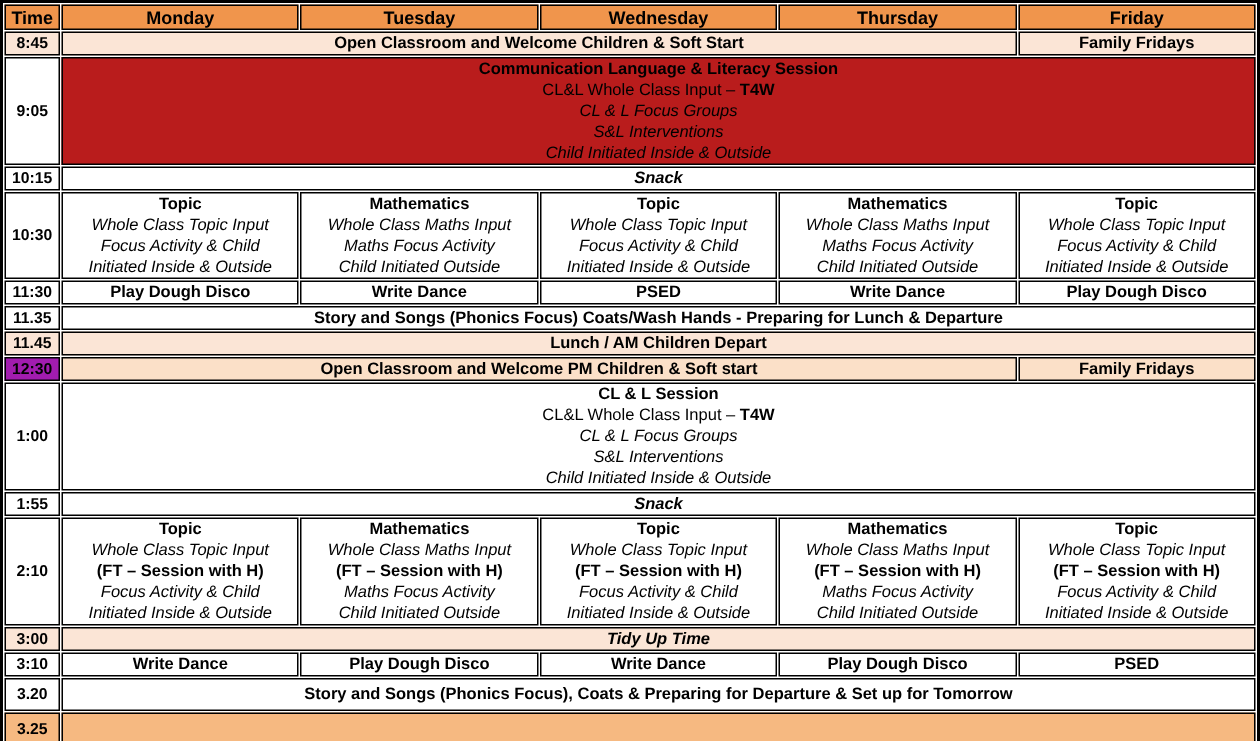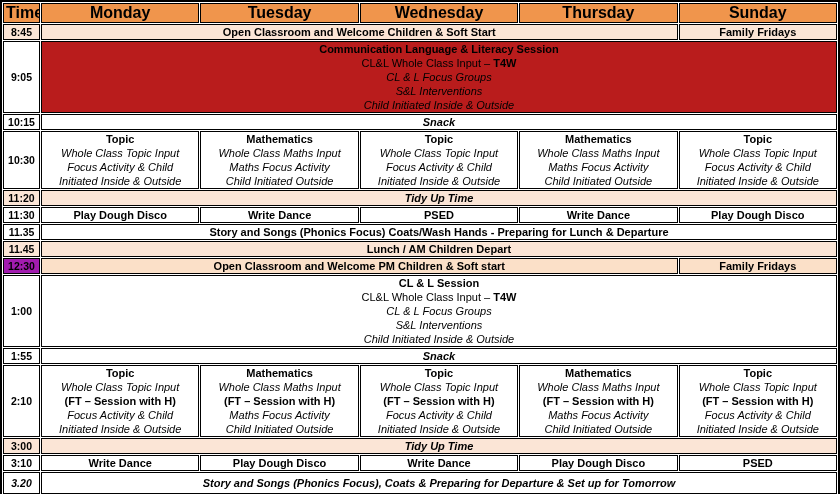--- a/index.html
+++ b/index.html
@@ -15,31 +15,31 @@
     border: 2px solid #000;
   }
   table.tt th, table.tt td {
     border: 1px solid #000;
     text-align: center;
     vertical-align: middle;
     padding: 0 2px;
     overflow: hidden;
   }
   table.tt th {
-    font-size: 16px;
+    font-size: 12px;
     font-weight: bold;
     height: 15px;
   }
   td.time {
     font-weight: bold;
     font-size: 10.5px;
     height: 13px;
   }
   tr.single td { height: 13px; }
-  tr.taller td { height: 20px; font-style: italic; }
+  tr.taller td { height: 20px; }
   .ln { line-height: 14px; font-size: 11px; white-space: nowrap; }
   .seg-b  { font-weight: bold; }
   .seg-i  { font-style: italic; }
   .seg-bi { font-weight: bold; font-style: italic; }
   .seg-r  { font-weight: normal; font-style: normal; }
   tr.single .ln, td .ln-one { font-size: 11px; }
 </style>
 </head>
 <body>
 
@@ -53,21 +53,21 @@
         <col>
         <col>
     </colgroup>
     <thead>
       <tr>
           <th style="background: rgb(240, 149, 76);">Time</th>
           <th style="background: rgb(240, 149, 76);">Monday</th>
           <th style="background: rgb(240, 149, 76);">Tuesday</th>
           <th style="background: rgb(240, 149, 76);">Wednesday</th>
           <th style="background: rgb(240, 149, 76);">Thursday</th>
-          <th style="background: rgb(240, 149, 76);">Sunday</th>
+          <th style="background: rgb(240, 149, 76);">Friday</th>
         </tr>
     </thead>
     <tbody>
         <tr class="single">
           <td class="time" style="background: rgb(251, 229, 214);">8:45</td>
           <td colspan="4" style="background: rgb(251, 229, 214);">
             <div class="ln"><span class="seg-b">Open Classroom and Welcome Children &amp; Soft Start</span></div>
           </td>
           <td style="background: rgb(251, 229, 214);">
             <div class="ln"><span class="seg-b">Family Fridays</span></div>
@@ -116,26 +116,20 @@
             <div class="ln"><span class="seg-i">Child Initiated Outside</span></div>
           </td>
           <td style="background: rgb(255, 255, 255);">
             <div class="ln"><span class="seg-b">Topic</span></div>
             <div class="ln"><span class="seg-i">Whole Class Topic Input</span></div>
             <div class="ln"><span class="seg-i">Focus Activity &amp;  Child</span></div>
             <div class="ln"><span class="seg-i">Initiated Inside &amp; Outside</span></div>
           </td>
         </tr>
         <tr class="single">
-          <td class="time" style="background: rgb(251, 229, 214);">11:20</td>
-          <td colspan="5" style="background: rgb(251, 229, 214);">
-            <div class="ln"><span class="seg-bi">Tidy Up Time</span></div>
-          </td>
-        </tr>
-        <tr class="single">
           <td class="time" style="background: rgb(255, 255, 255);">11:30</td>
           <td style="background: rgb(255, 255, 255);">
             <div class="ln"><span class="seg-b">Play Dough Disco</span></div>
           </td>
           <td style="background: rgb(255, 255, 255);">
             <div class="ln"><span class="seg-b">Write Dance</span></div>
           </td>
           <td style="background: rgb(255, 255, 255);">
             <div class="ln"><span class="seg-b">PSED</span></div>
           </td>

